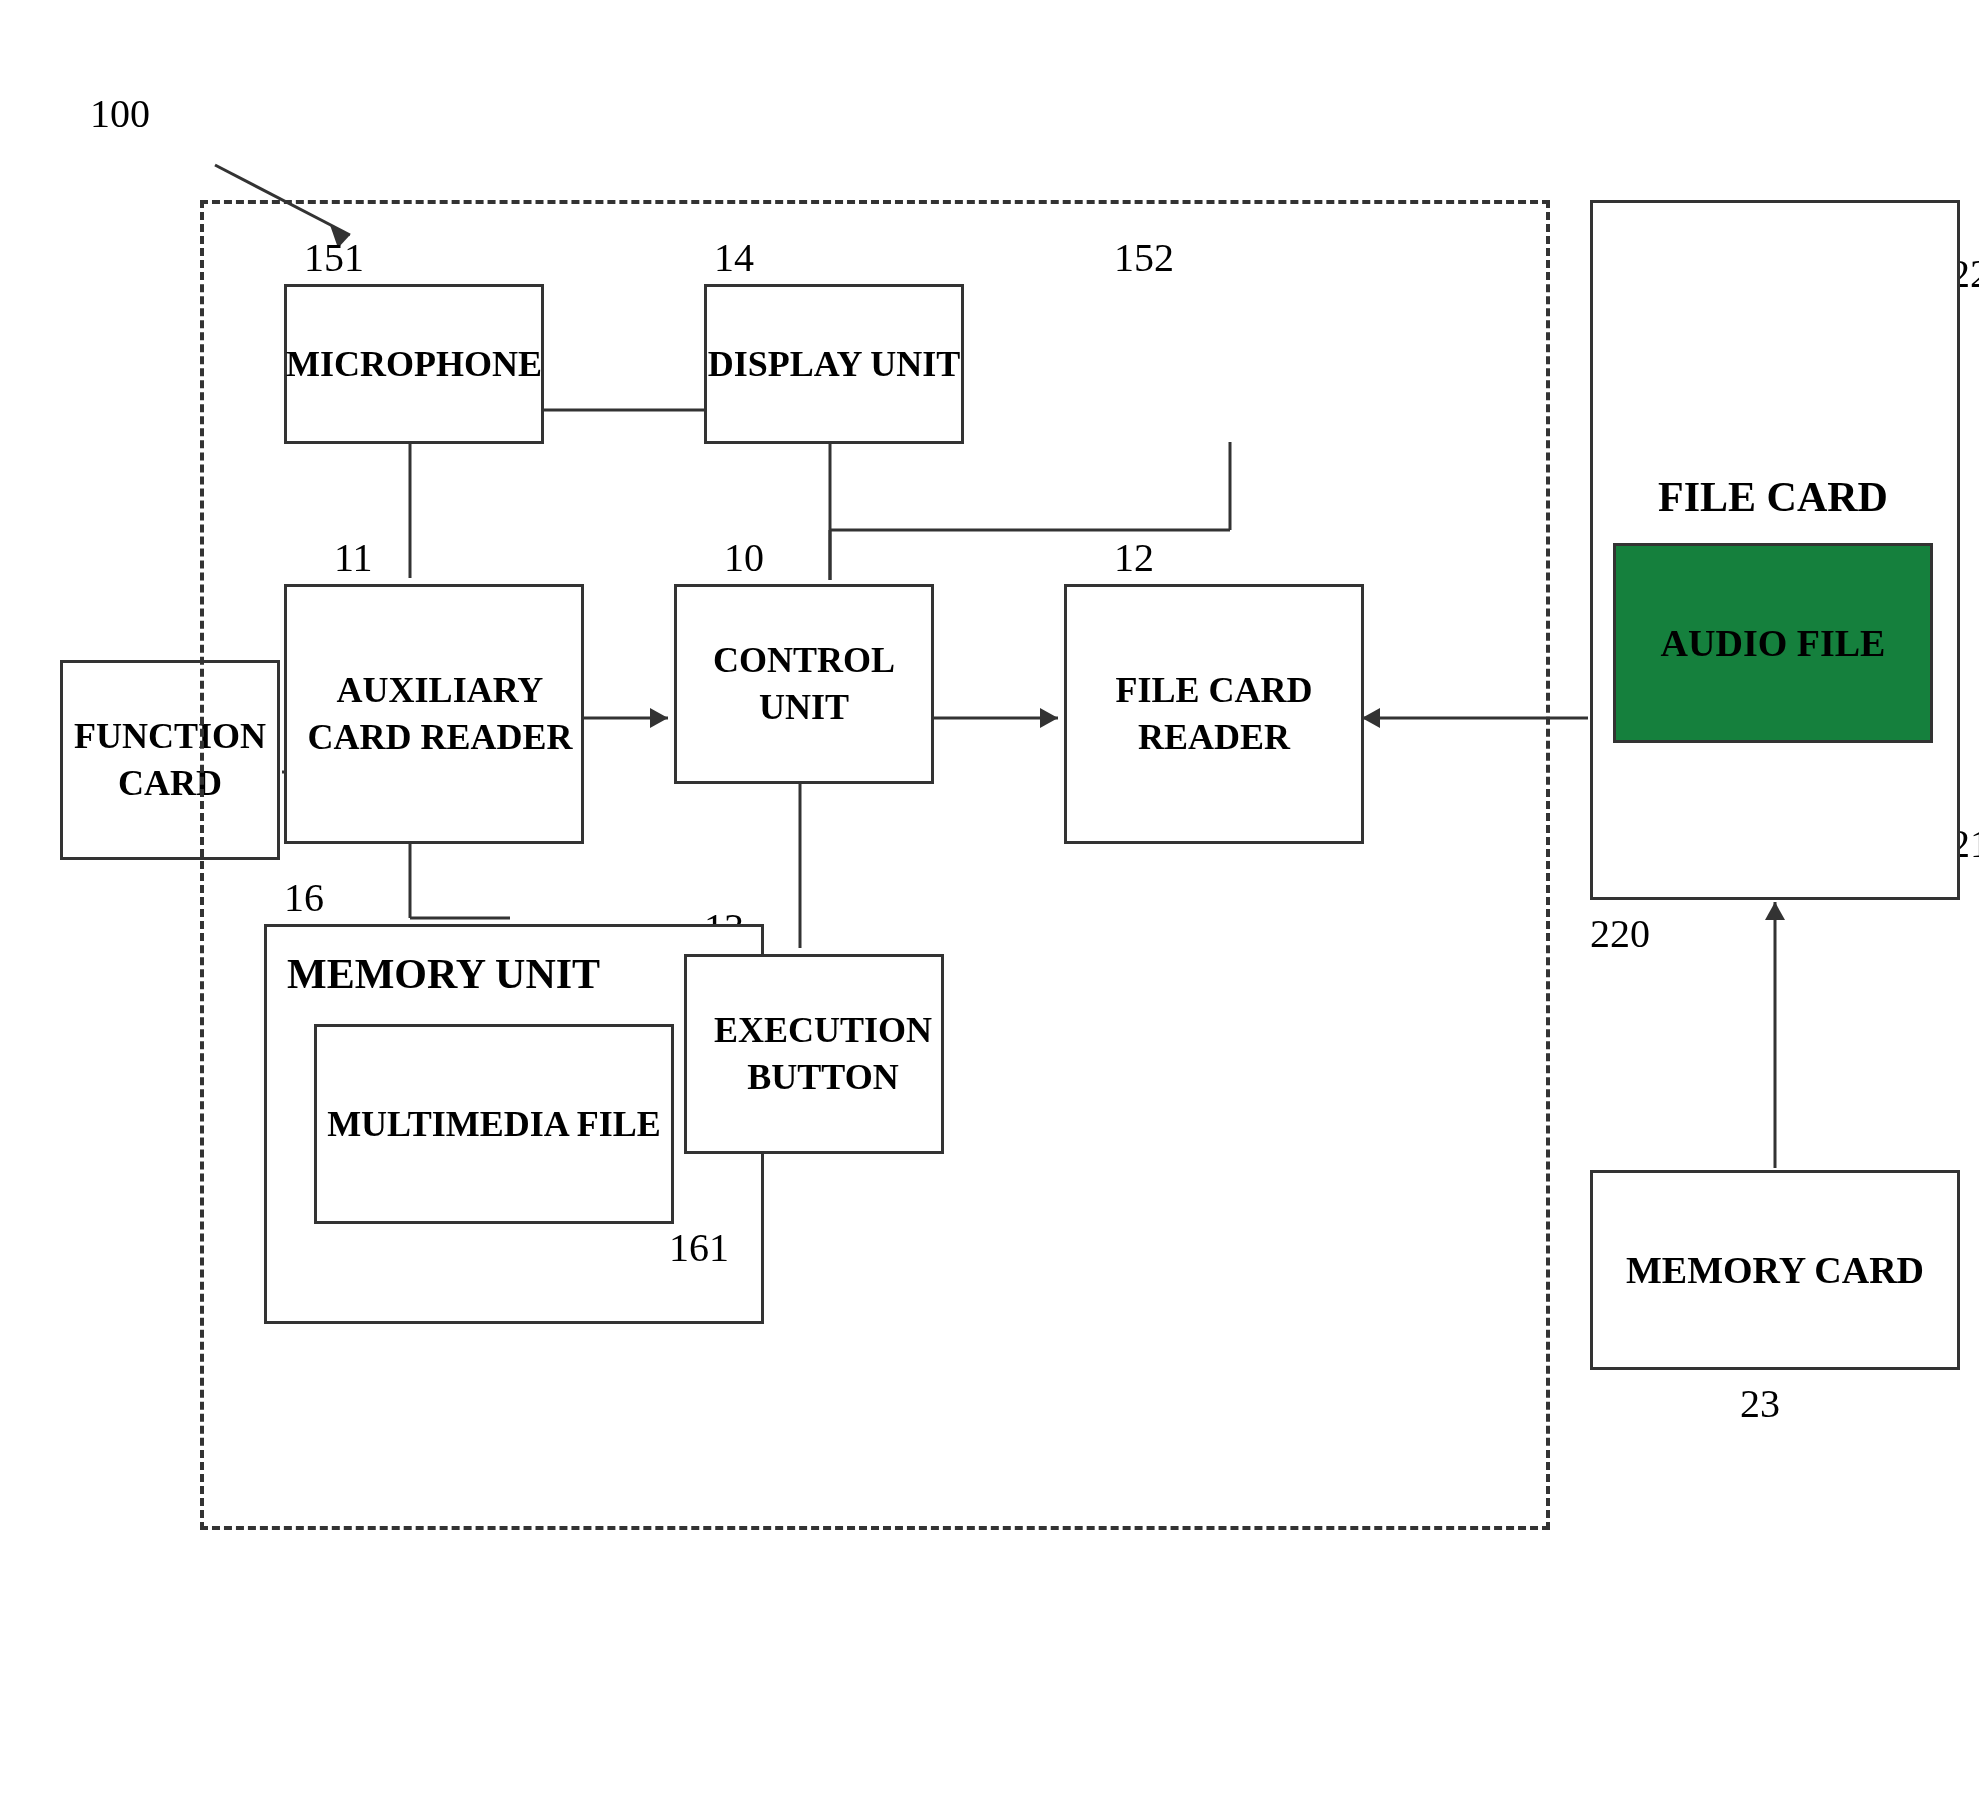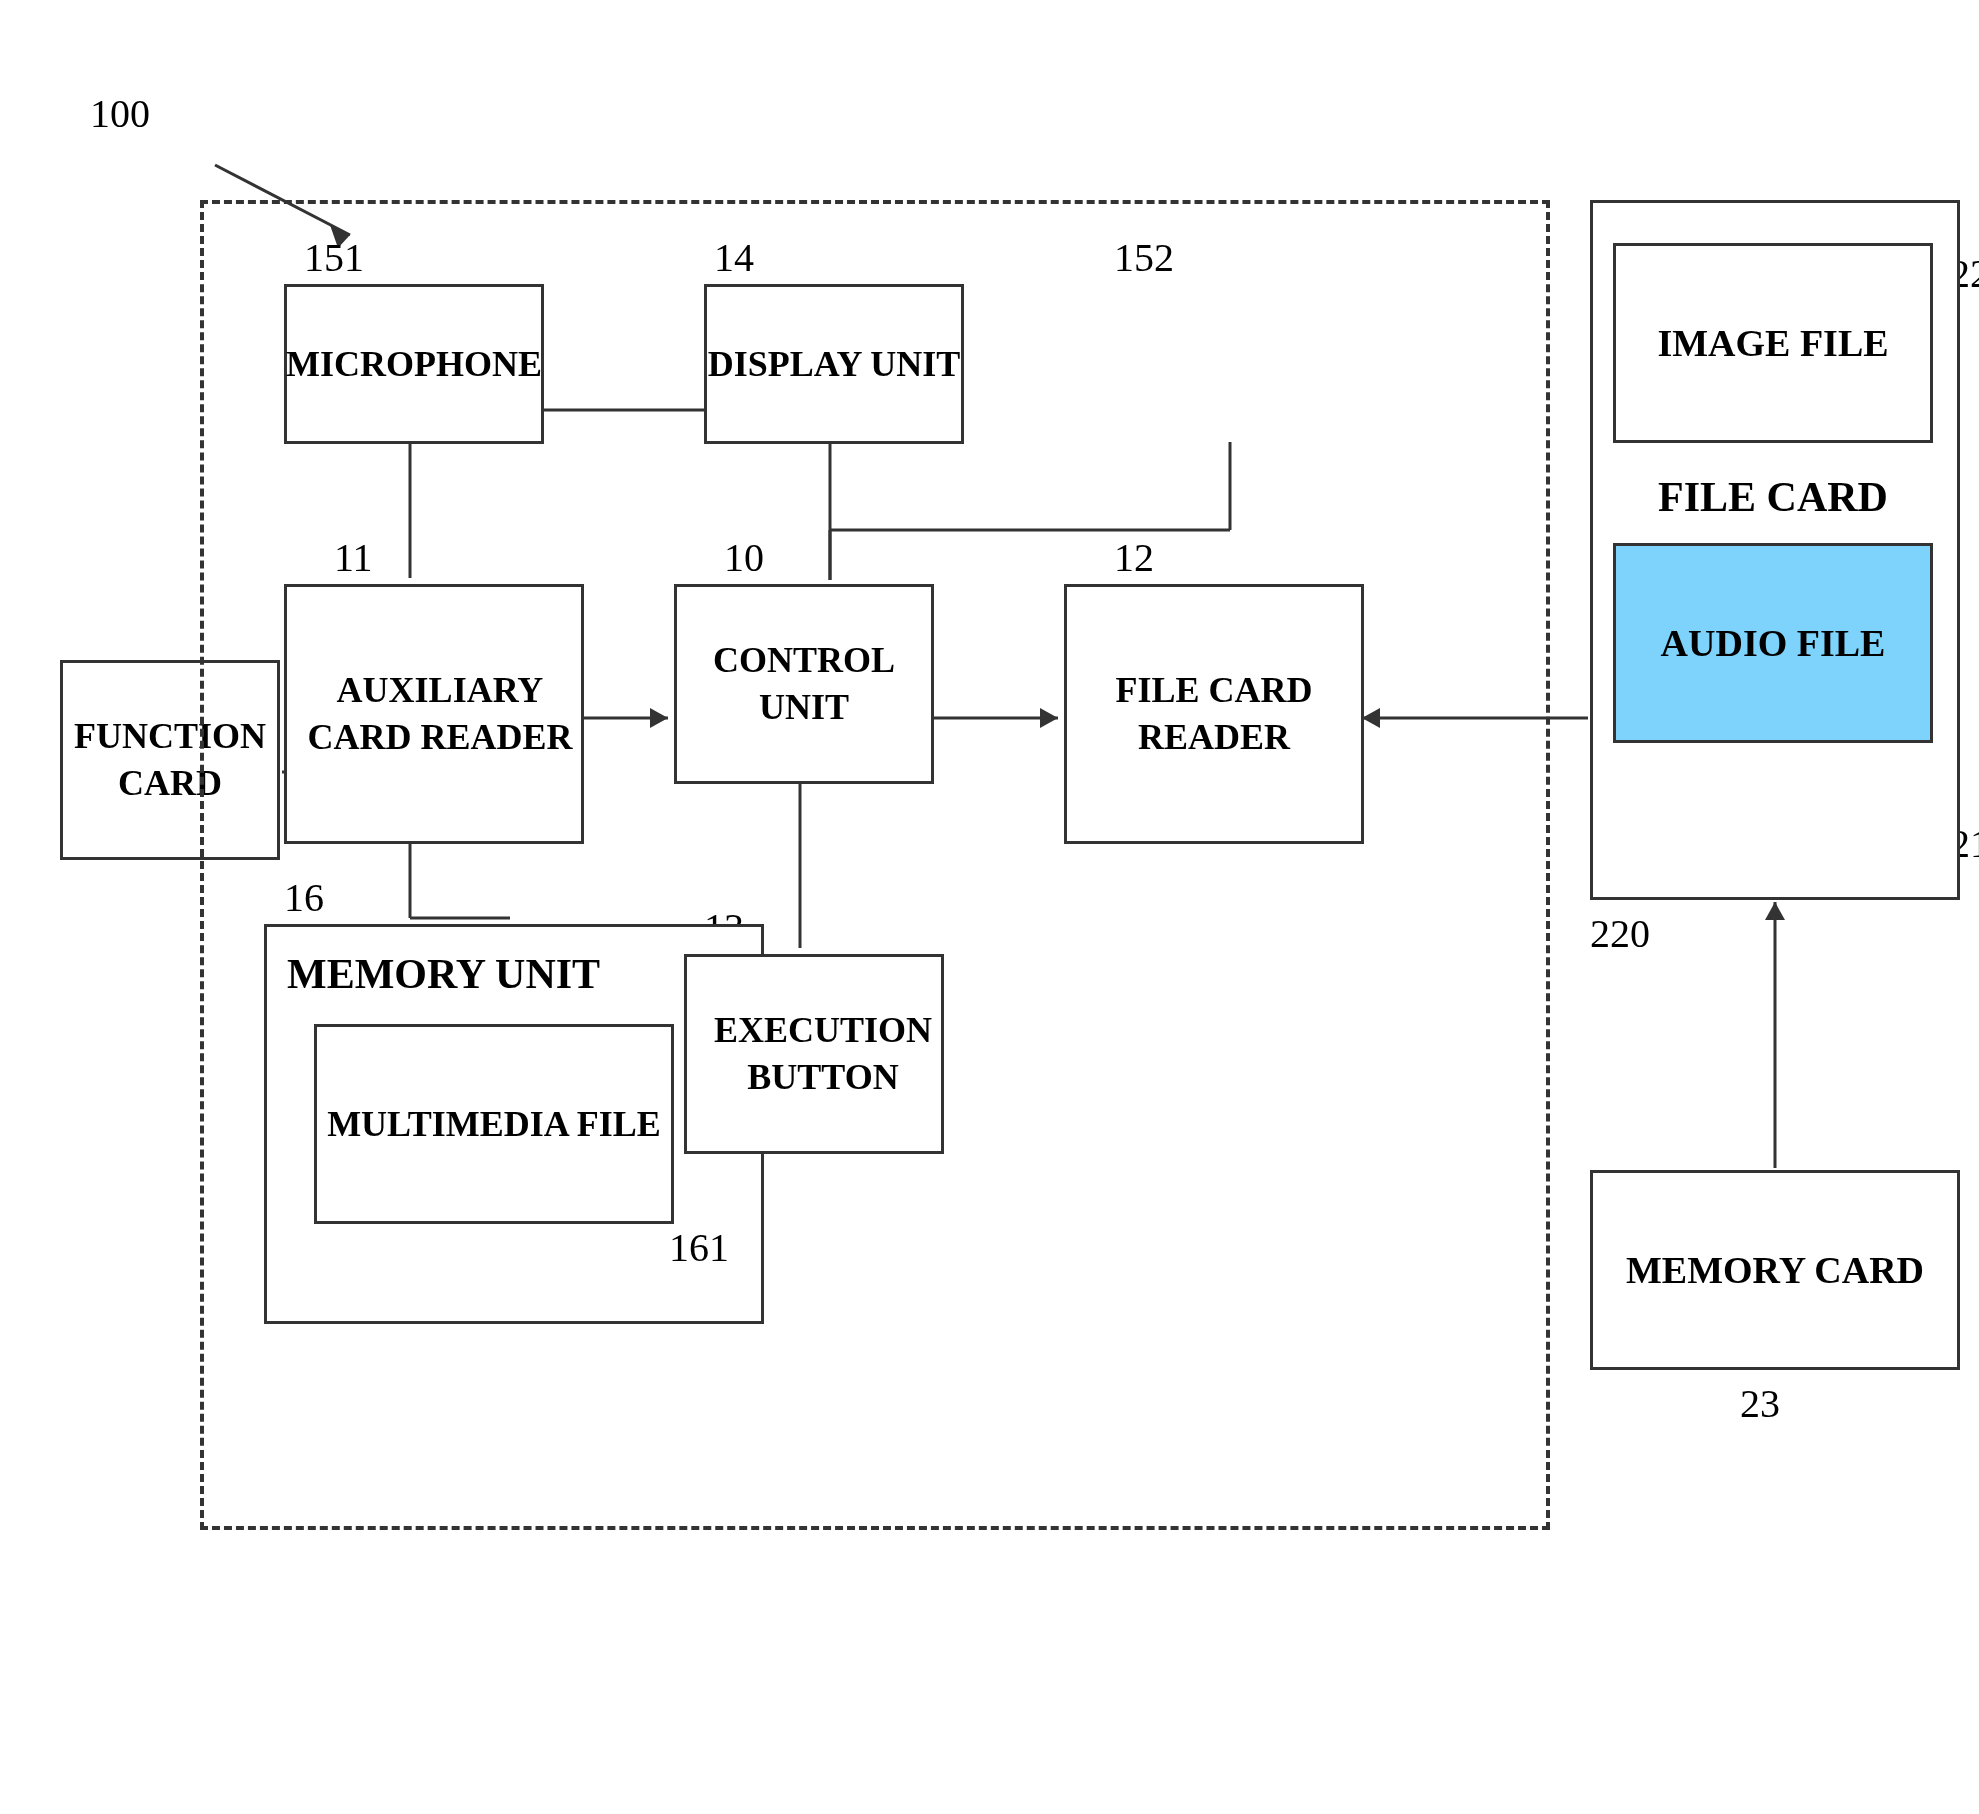--- a/index.html
+++ b/index.html
@@ -152,21 +152,21 @@
       font-size: 38px;
       font-weight: bold;
     }
     .audio-file {
       position: absolute;
       top: 340px;
       left: 20px;
       width: 320px;
       height: 200px;
       border: 3px solid #333;
-      background: #7dd3fc;
+      background: #15803d;
       display: flex;
       align-items: center;
       justify-content: center;
       text-align: center;
       font-size: 38px;
       font-weight: bold;
     }
     .file-card-label {
       position: absolute;
       top: 270px;
@@ -302,24 +302,20 @@
 
   </div>
 
   <div class="ref-label" style="top:290px; left:1530px;">22</div>
   <div class="ref-label" style="top:170px; left:1870px;">222</div>
   <div class="ref-label" style="top:740px; left:1870px;">221</div>
   <div class="ref-label" style="top:830px; left:1530px;">220</div>
 
   <div class="file-card-outer">
 
-    <div class="image-file">
-      <span>IMAGE
-FILE</span>
-    </div>
 
     <div class="file-card-label">FILE CARD</div>
 
     <div class="audio-file">
       <span>AUDIO
 FILE</span>
     </div>
   </div>
 
   <div class="ref-label" style="top:1300px; left:1680px;">23</div>

